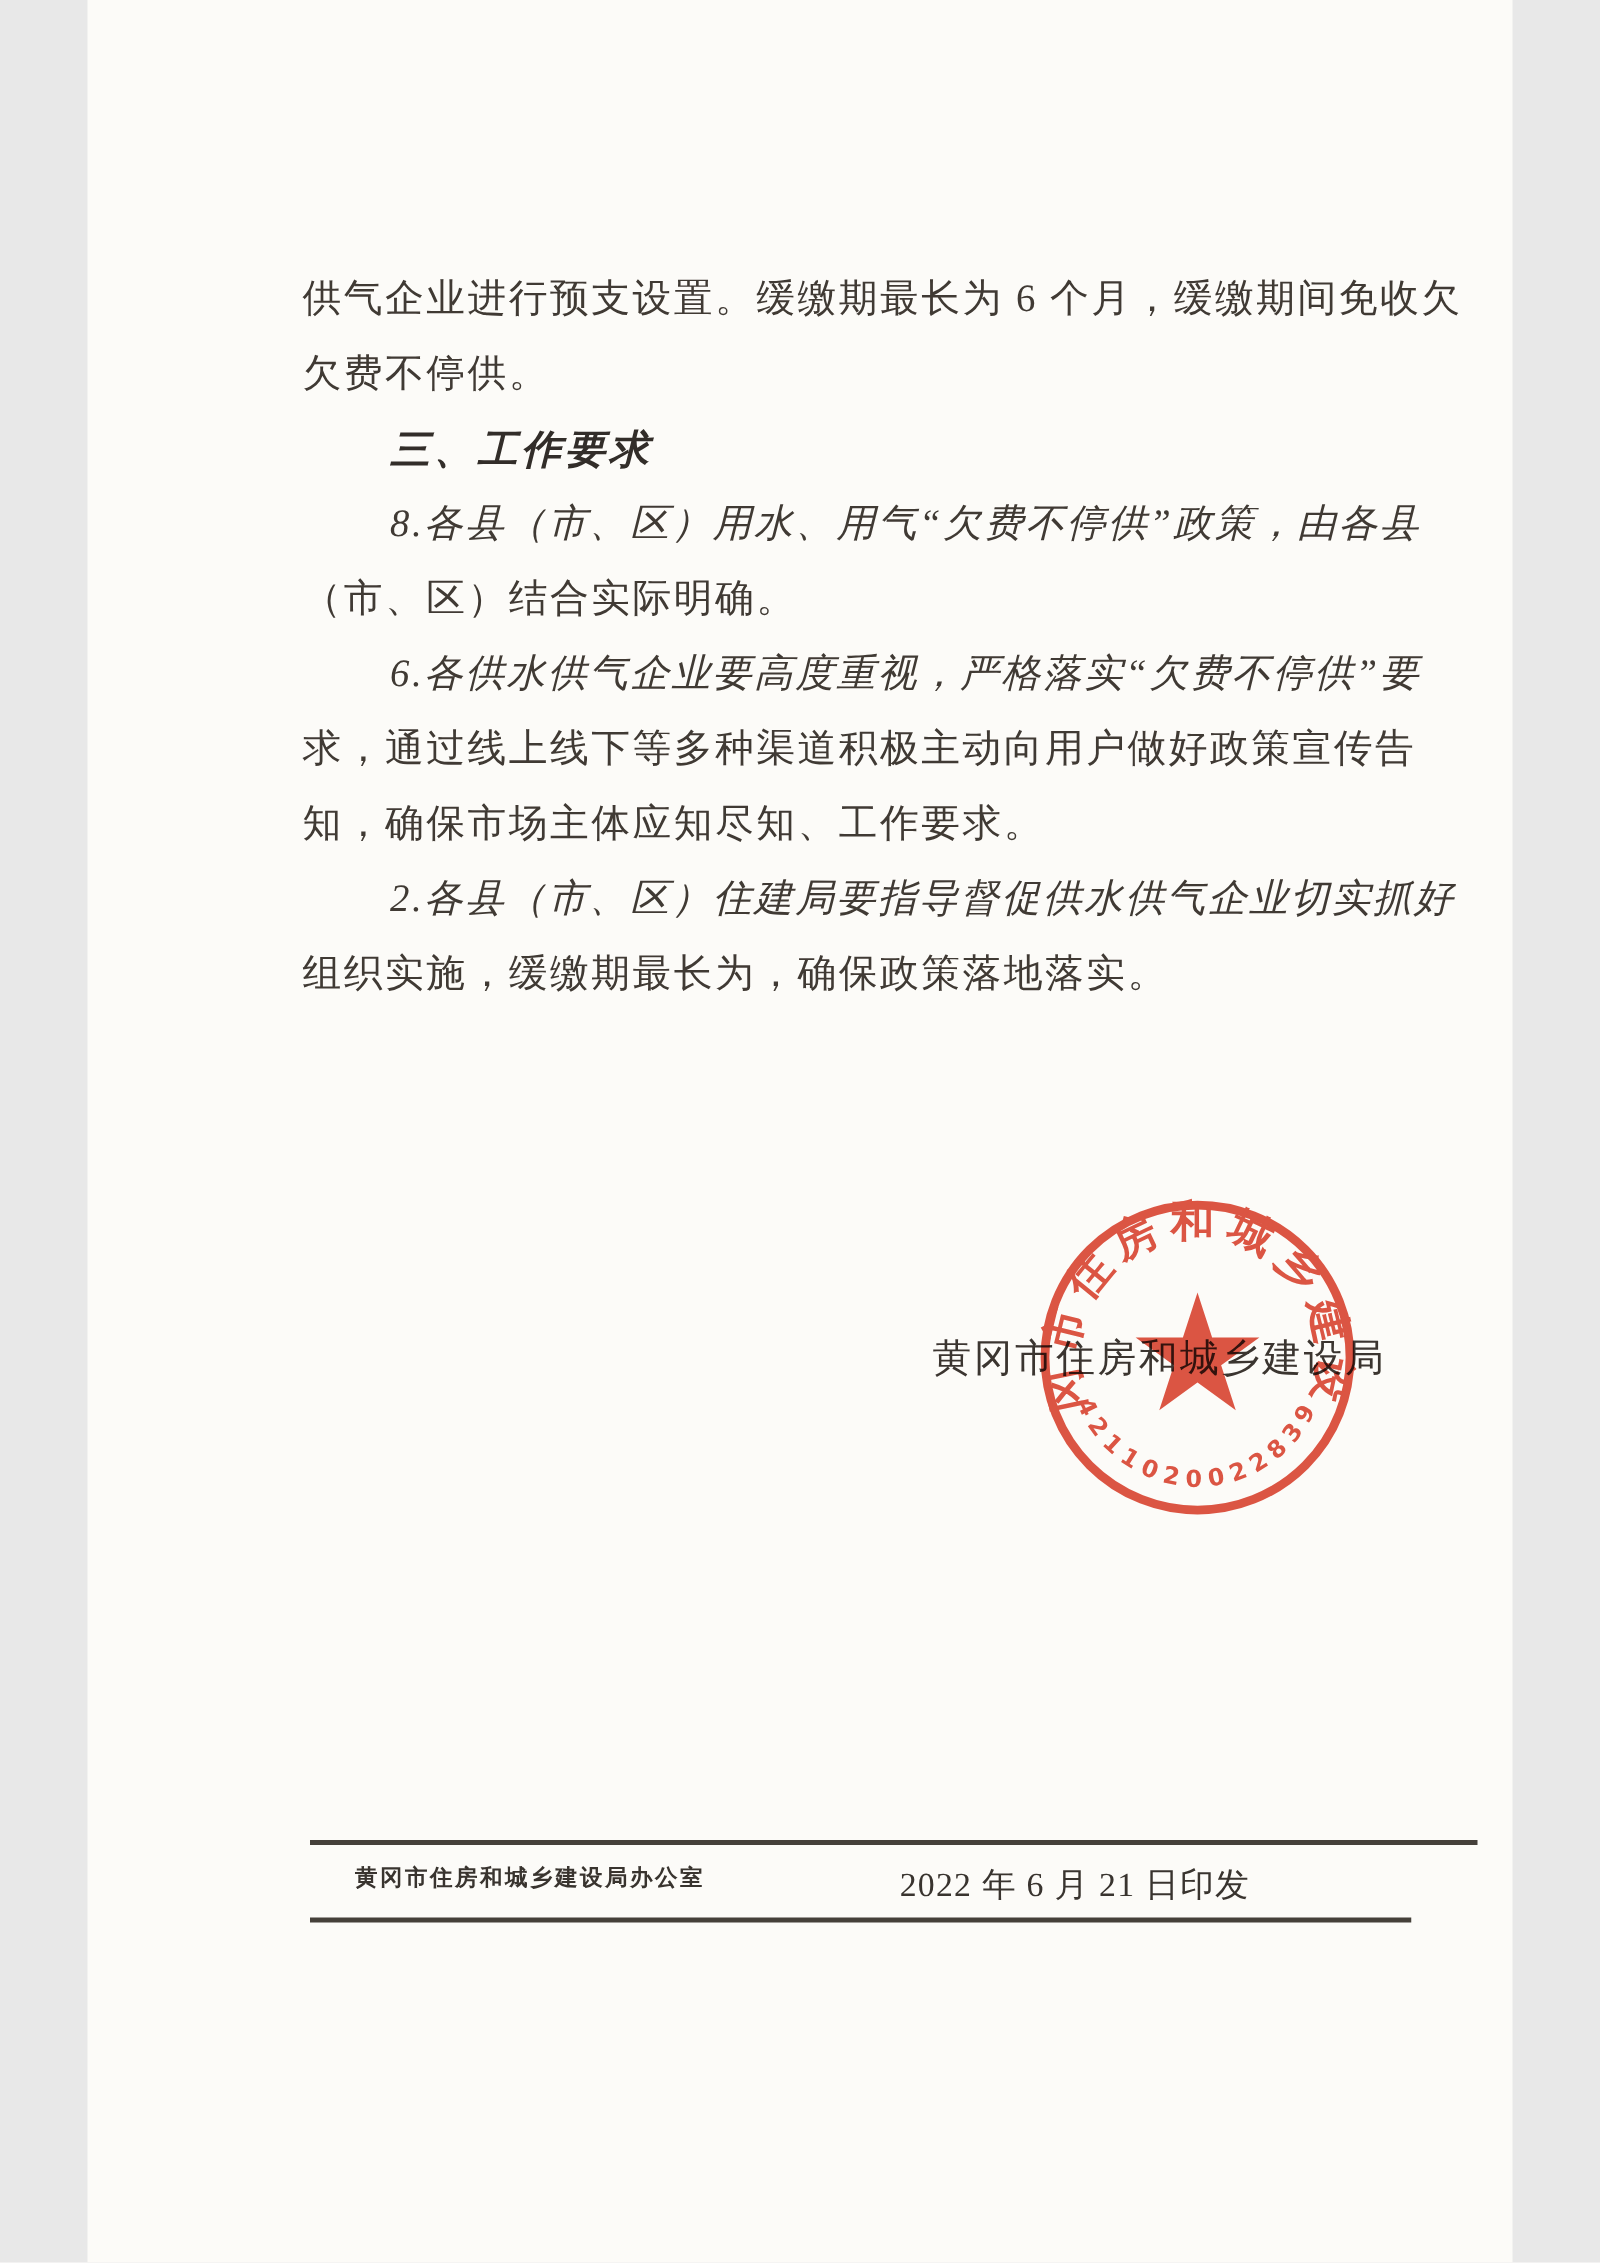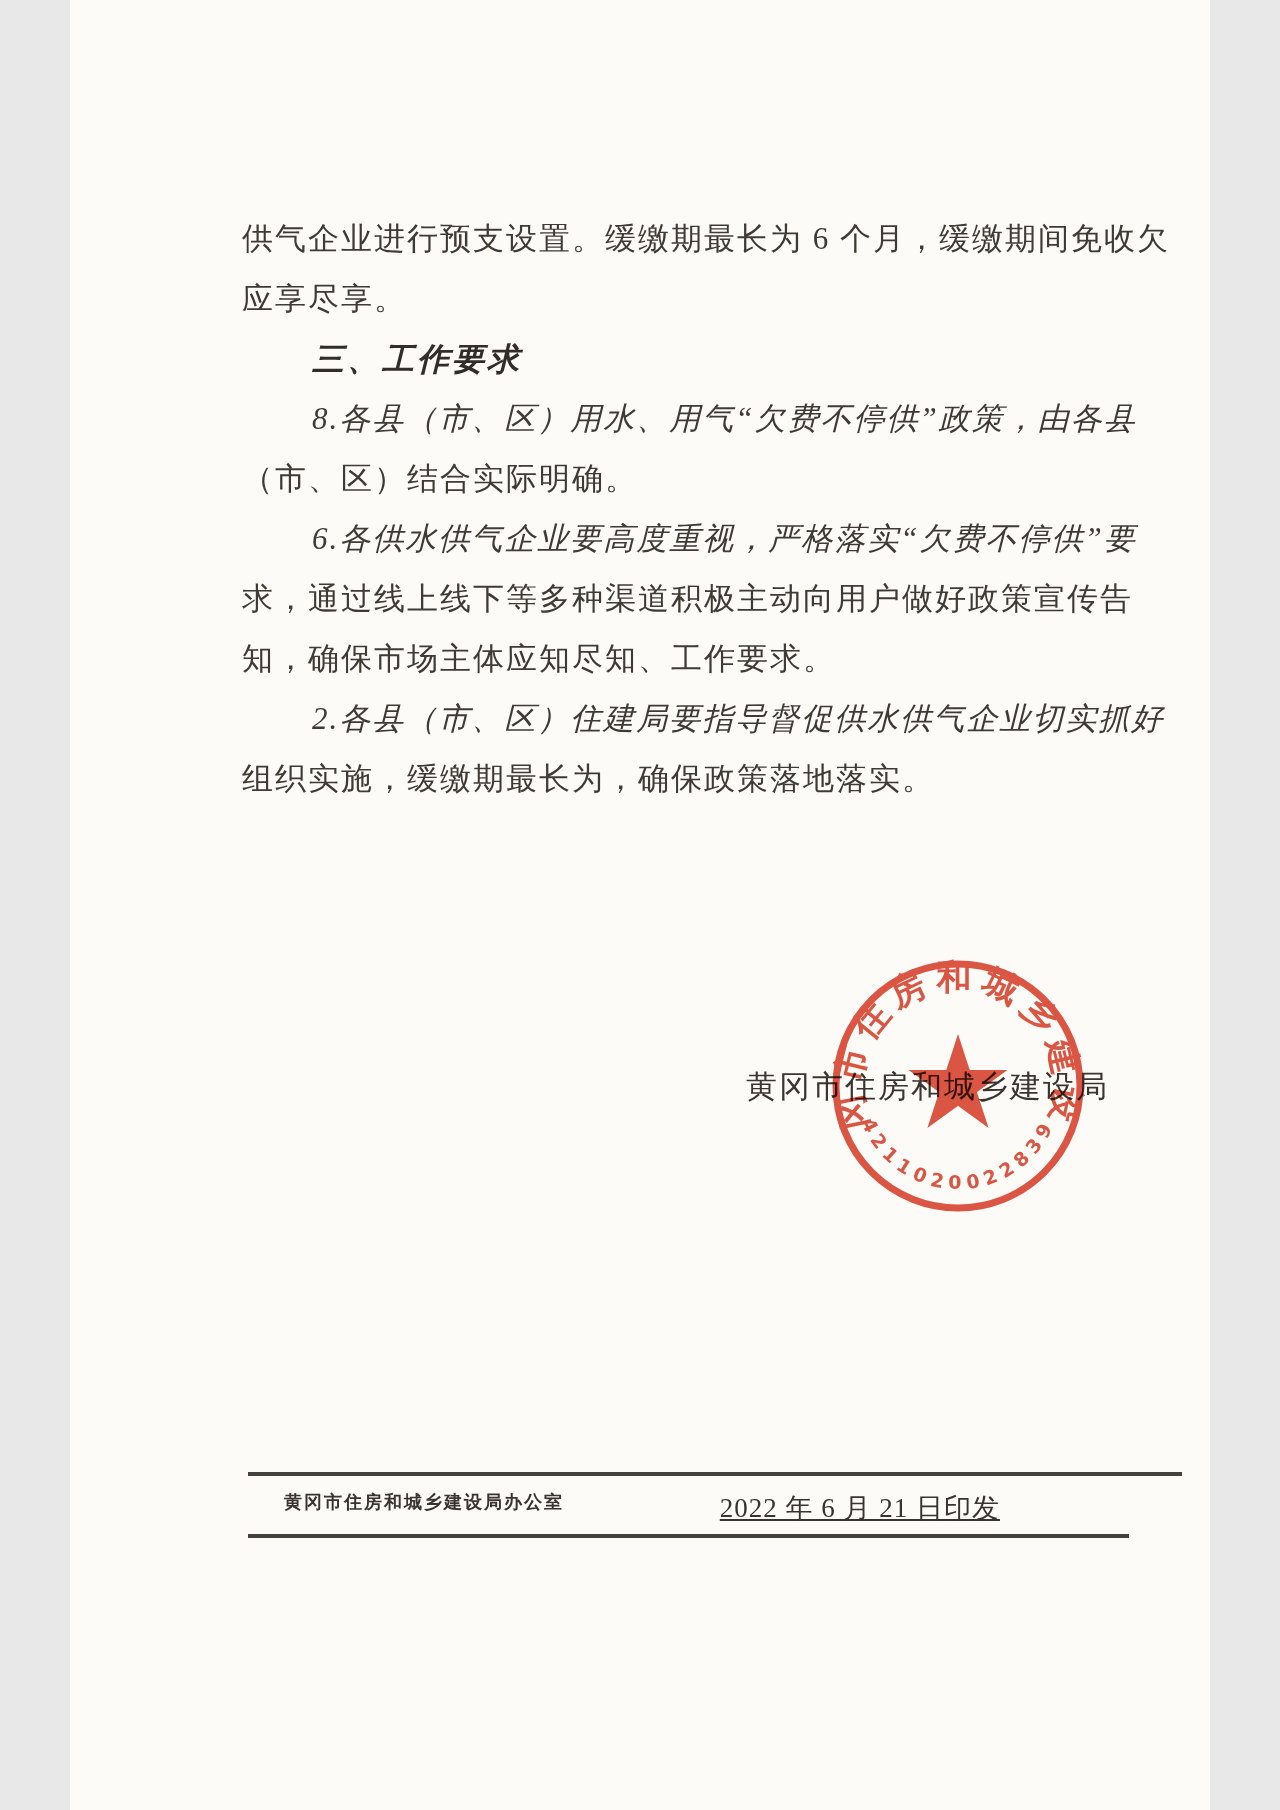--- a/index.html
+++ b/index.html
@@ -66,31 +66,31 @@
   .f-rule.top{left:178px;top:1472px;width:934px;}
   .f-rule.bottom{left:178px;top:1534px;width:881px;}
   .f-office{
     position:absolute;left:214px;top:1490px;
     font-size:18px;letter-spacing:2px;font-weight:600;
     white-space:nowrap;color:#39342f;
   }
   .f-printed{
     position:absolute;right:210px;top:1490px;
     font-size:27px;letter-spacing:1px;
-    white-space:nowrap;color:#39342f;text-decoration:underline;
+    white-space:nowrap;color:#39342f;
   }
 </style>
 </head>
 <body>
 
 <div class="page">
 
   <div class="textblock">
     <div class="bline" style="top:216px">供气企业进行预支设置。缓缴期最长为 6 个月，缓缴期间免收欠</div>
-    <div class="bline" style="top:276px">应享尽享。</div>
+    <div class="bline" style="top:276px">欠费不停供。</div>
     <div class="bline ind head" style="top:336px">三、工作要求</div>
     <div class="bline ind" style="top:396px">8.各县（市、区）用水、用气“欠费不停供”政策，由各县</div>
     <div class="bline" style="top:456px">（市、区）结合实际明确。</div>
     <div class="bline ind" style="top:516px">6.各供水供气企业要高度重视，严格落实“欠费不停供”要</div>
     <div class="bline" style="top:576px">求，通过线上线下等多种渠道积极主动向用户做好政策宣传告</div>
     <div class="bline" style="top:636px">知，确保市场主体应知尽知、工作要求。</div>
     <div class="bline ind" style="top:696px">2.各县（市、区）住建局要指导督促供水供气企业切实抓好</div>
     <div class="bline" style="top:756px">组织实施，缓缴期最长为，确保政策落地落实。</div>
   </div>
 

